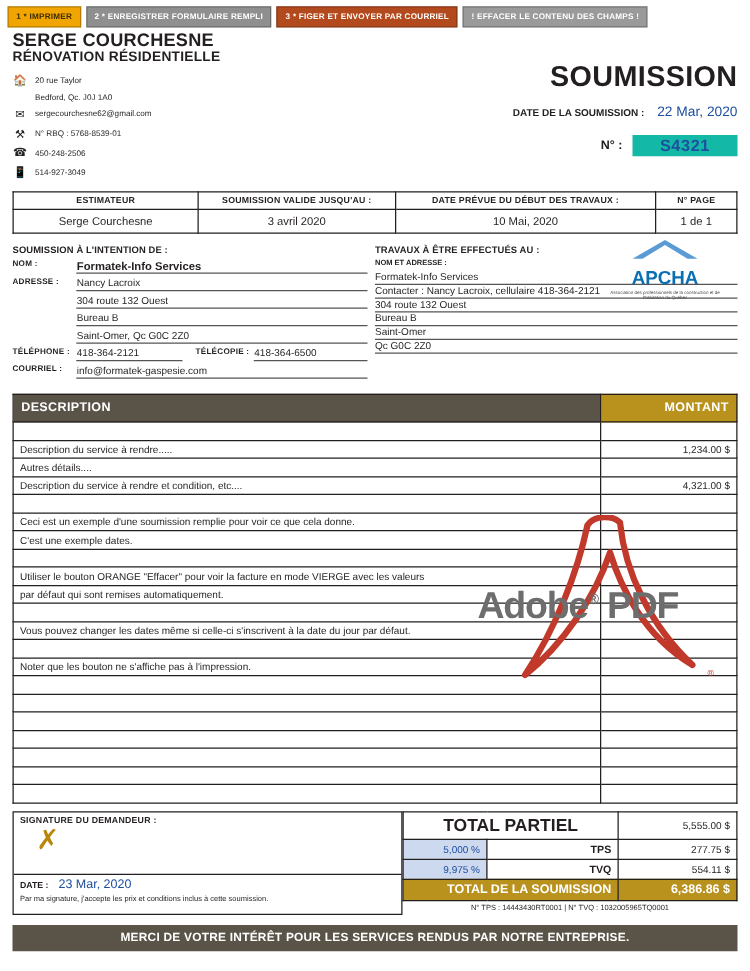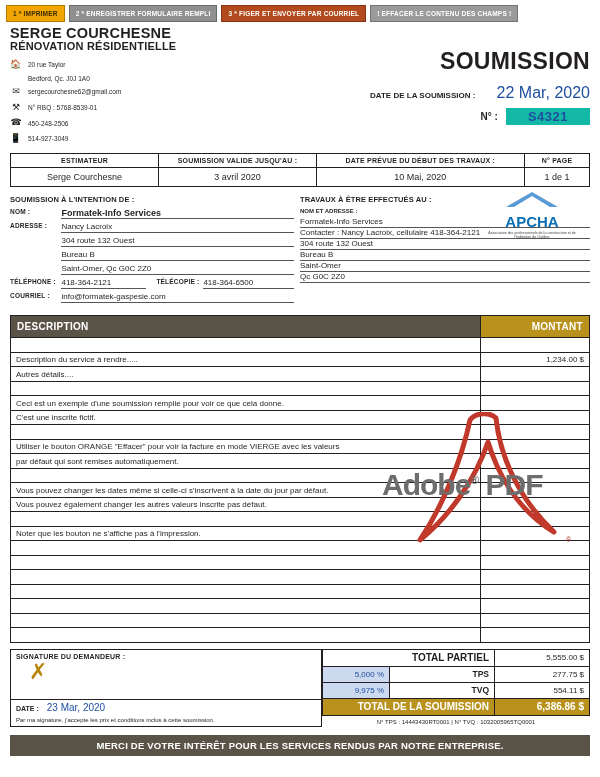--- a/index.html
+++ b/index.html
@@ -16,21 +16,21 @@
 
   
   .hdr{position:relative;padding:0 10px;}
   .company{font-size:14.5px;font-weight:bold;letter-spacing:.2px;line-height:1.05;}
   .company .l2{font-size:11px;}
   .contact{margin-top:4px;font-size:6.5px;line-height:1.75;}
   .crow{display:flex;align-items:center;gap:6px;}
   .ico{width:12px;text-align:center;font-size:9px;color:#222;display:inline-block;}
   .soumission{position:absolute;right:10px;top:22px;font-size:23px;font-weight:bold;letter-spacing:.3px;}
   .dateline{position:absolute;right:10px;top:58px;font-size:8px;font-weight:bold;text-align:right;width:300px;}
-  .dateline .val{color:#1f4fa0;font-weight:normal;font-size:16px;margin-left:19px;}
+  .dateline .val{color:#1f4fa0;font-weight:normal;font-size:11px;margin-left:8px;}
   .numline{position:absolute;right:10px;top:82px;font-size:10px;font-weight:bold;text-align:right;width:300px;display:flex;justify-content:flex-end;align-items:center;gap:8px;}
   .numbox{background:#14b8a6;color:#1f4fa0;font-size:13px;font-weight:bold;padding:1px 22px;letter-spacing:.5px;}
 
   
   table{border-collapse:collapse;}
   .wrap{padding:0 10px;}
 
   .t1{width:580px;margin-top:6px;font-size:7.5px;}
   .t1 th{border:1px solid #231f20;background:#fff;font-size:7px;font-weight:bold;padding:3px 2px;text-align:center;letter-spacing:.2px;}
   .t1 td{border:1px solid #231f20;padding:4px 2px;text-align:center;font-size:9px;}
@@ -62,21 +62,21 @@
   .bottom{display:flex;width:580px;margin-top:6px;}
   .sig{width:312px;border:1px solid #231f20;position:relative;}
   .sig .ttl{font-size:7px;font-weight:bold;padding:3px 5px;letter-spacing:.2px;}
   .sigmark{font-size:22px;color:#b8860b;padding-left:18px;line-height:.8;height:36px;}
   .sigdate{font-size:7px;font-weight:bold;padding:2px 5px;border-top:1px solid #231f20;}
   .sigdate .dv{font-size:10px;font-weight:normal;color:#1f4fa0;margin-left:6px;}
   .legal{font-size:6px;padding:2px 5px 3px 5px;}
   .tot{width:268px;}
   .tot table{width:268px;}
   .tot td{border:1px solid #231f20;font-size:8px;padding:2.5px 5px;text-align:right;}
-  .tot td.k{text-align:right;font-weight:bold;font-size:10px;}
+  .tot td.k{text-align:center;font-weight:bold;font-size:14px;}
   .tot td.v{text-align:right;width:84px;}
   .tot td.pct{text-align:right;background:#ccd9ef;color:#1f4fa0;width:56px;}
   .tot td.tx{font-weight:bold;font-size:8.5px;}
   .tot .grand td{background:#b9921d;color:#fff;font-weight:bold;font-size:10px;border-color:#231f20;}
   .tot .regs td{border:none;font-size:6px;text-align:center;padding-top:3px;}
 
   .footer{margin:8px 10px 0 10px;background:#5a5348;color:#fff;text-align:center;font-size:9.5px;font-weight:bold;padding:5px 0;letter-spacing:.2px;}
 
   
   .wm{position:absolute;left:382px;top:468px;font-size:30px;font-weight:bold;color:#6d6d6d;letter-spacing:-1px;pointer-events:none;}
@@ -253,53 +253,53 @@
           </tr>
           <tr>
             <td>Description du service à rendre.....</td>
             <td class="amt">1,234.00 $</td>
           </tr>
           <tr>
             <td>Autres détails....</td>
             <td class="amt"></td>
           </tr>
           <tr>
+            <td>Description du service à rendre et condition, etc....</td>
+            <td class="amt">4,321.00 $</td>
+          </tr>
+          <tr>
             <td></td>
             <td class="amt"></td>
           </tr>
           <tr>
             <td>Ceci est un exemple d'une soumission remplie pour voir ce que cela donne.</td>
             <td class="amt"></td>
           </tr>
           <tr>
-            <td>C'est une inscrite fictif.</td>
+            <td>C'est une exemple dates.</td>
             <td class="amt"></td>
           </tr>
           <tr>
             <td></td>
             <td class="amt"></td>
           </tr>
           <tr>
             <td>Utiliser le bouton ORANGE "Effacer" pour voir la facture en mode VIERGE avec les valeurs</td>
             <td class="amt"></td>
           </tr>
           <tr>
             <td>par défaut qui sont remises automatiquement.</td>
             <td class="amt"></td>
           </tr>
           <tr>
             <td></td>
             <td class="amt"></td>
           </tr>
           <tr>
             <td>Vous pouvez changer les dates même si celle-ci s'inscrivent à la date du jour par défaut.</td>
-            <td class="amt"></td>
-          </tr>
-          <tr>
-            <td>Vous pouvez également changer les autres valeurs inscrite pas défaut.</td>
             <td class="amt"></td>
           </tr>
           <tr>
             <td></td>
             <td class="amt"></td>
           </tr>
           <tr>
             <td>Noter que les bouton ne s'affiche pas à l'impression.</td>
             <td class="amt"></td>
           </tr>

